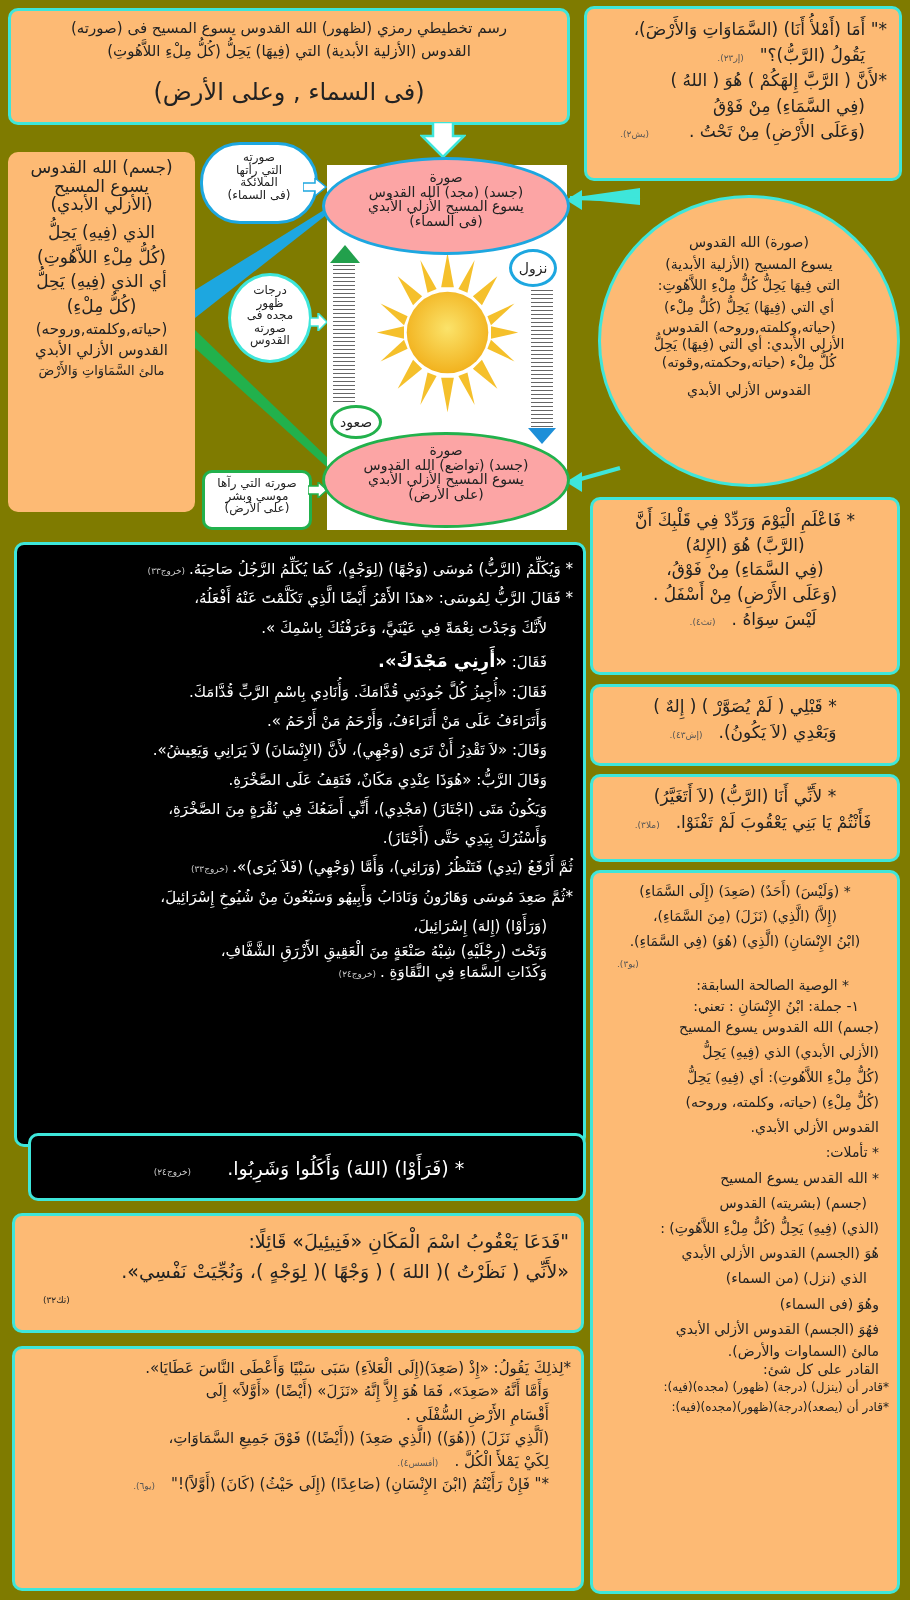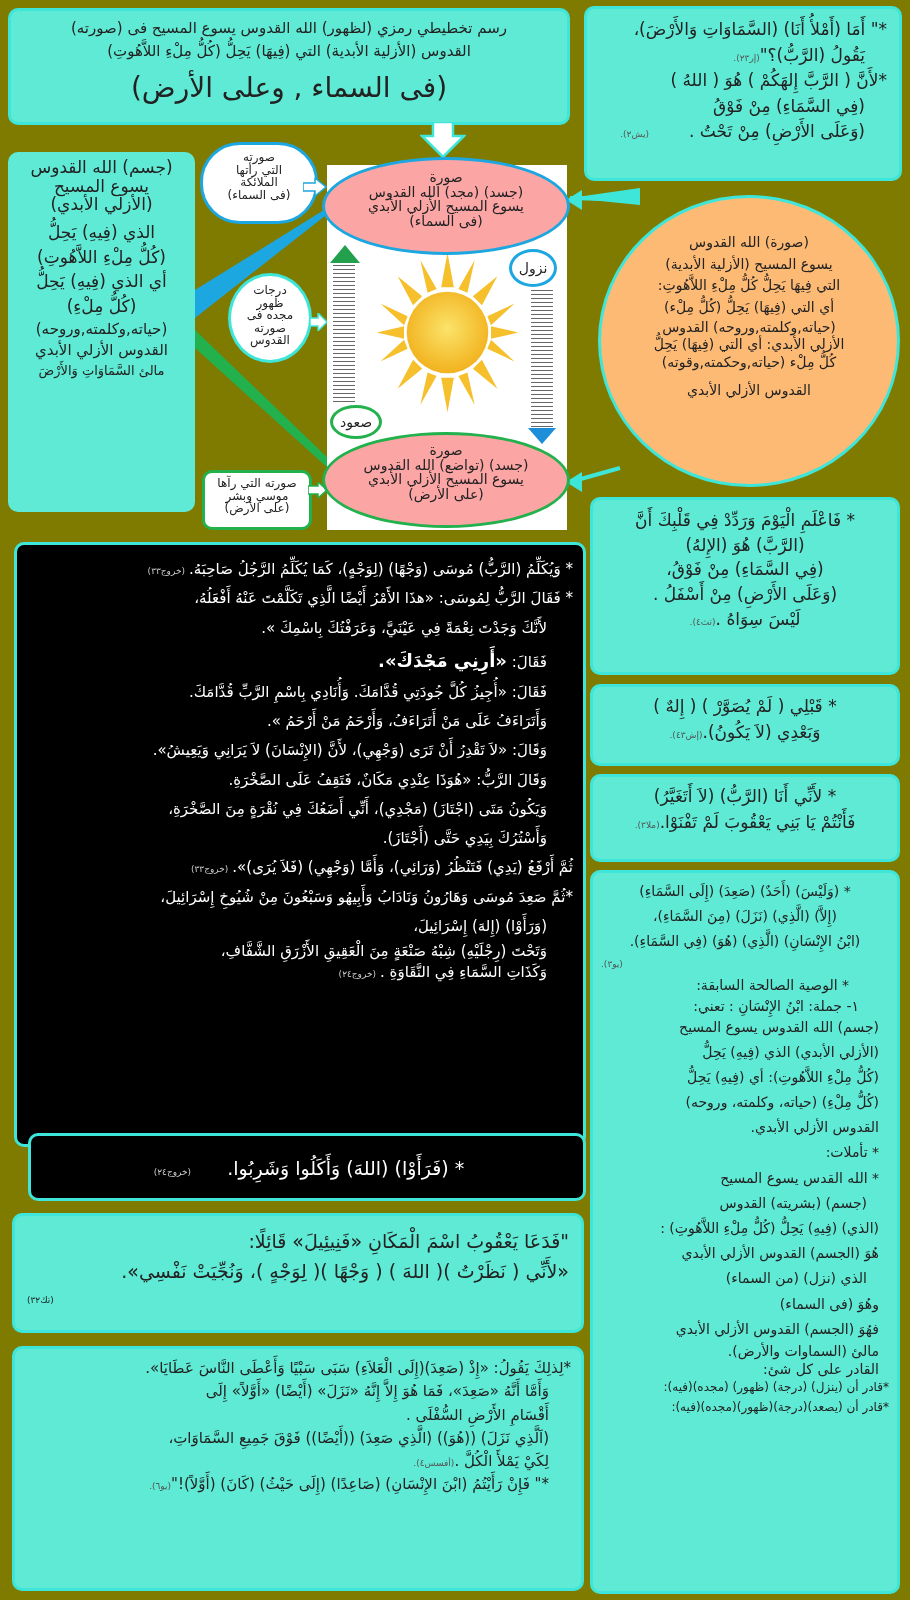--- a/index.html
+++ b/index.html
@@ -6,34 +6,34 @@
   html, body { width: 910px; height: 1600px; overflow: hidden; }
   body {
     background: #7f7b00;
     font-family: "DejaVu Sans", sans-serif;
     color: #222;
     position: relative;
     direction: rtl;
   }
   .box {
     position: absolute;
-    background: #5eead4;
+    background: #fdba74;
     border: 3px solid #3ee6da;
     border-radius: 10px;
     text-align: center;
     line-height: 1.55;
   }
-  .ref { font-size: 9px; color: #555; margin: 0 0; }
+  .ref { font-size: 9px; color: #555; margin: 0 16px; }
   .ref-w { font-size: 9px; color: #ccc; margin: 0 4px; }
   .line { display: block; }
   .b { font-weight: bold; }
 
   
   #title-box { left: 8px; top: 8px; width: 562px; height: 117px; padding: 6px 10px; font-size: 15px; }
-  #title-box .l3 { font-size: 28px; margin-top: 2px; }
+  #title-box .l3 { font-size: 24px; margin-top: 10px; }
 
   
   #verse-top { left: 584px; top: 6px; width: 318px; height: 175px; padding: 8px 12px; font-size: 17px; text-align: right; line-height: 1.5; }
 
   
   #left-box { left: 8px; top: 152px; width: 187px; height: 360px; border: none; border-radius: 10px; padding: 6px 4px; font-size: 17px; line-height: 1.45; }
 
   
   #cloud { left: 200px; top: 142px; width: 118px; height: 82px; background: #fff; border: 3px solid #1da7e0; border-radius: 40px; font-size: 12px; line-height: 1.05; padding: 6px 8px; text-align: center; position: absolute;}
   

